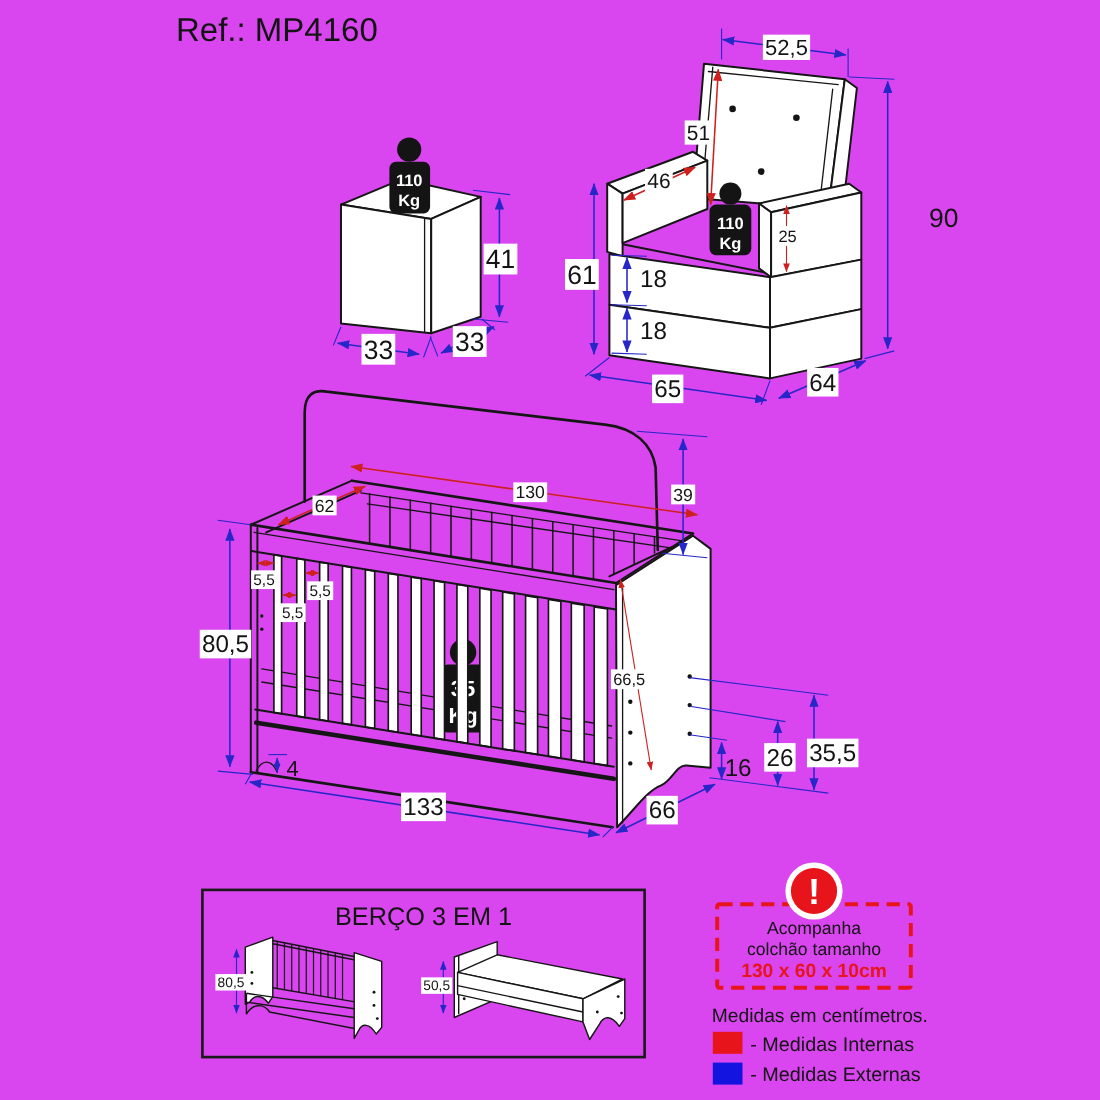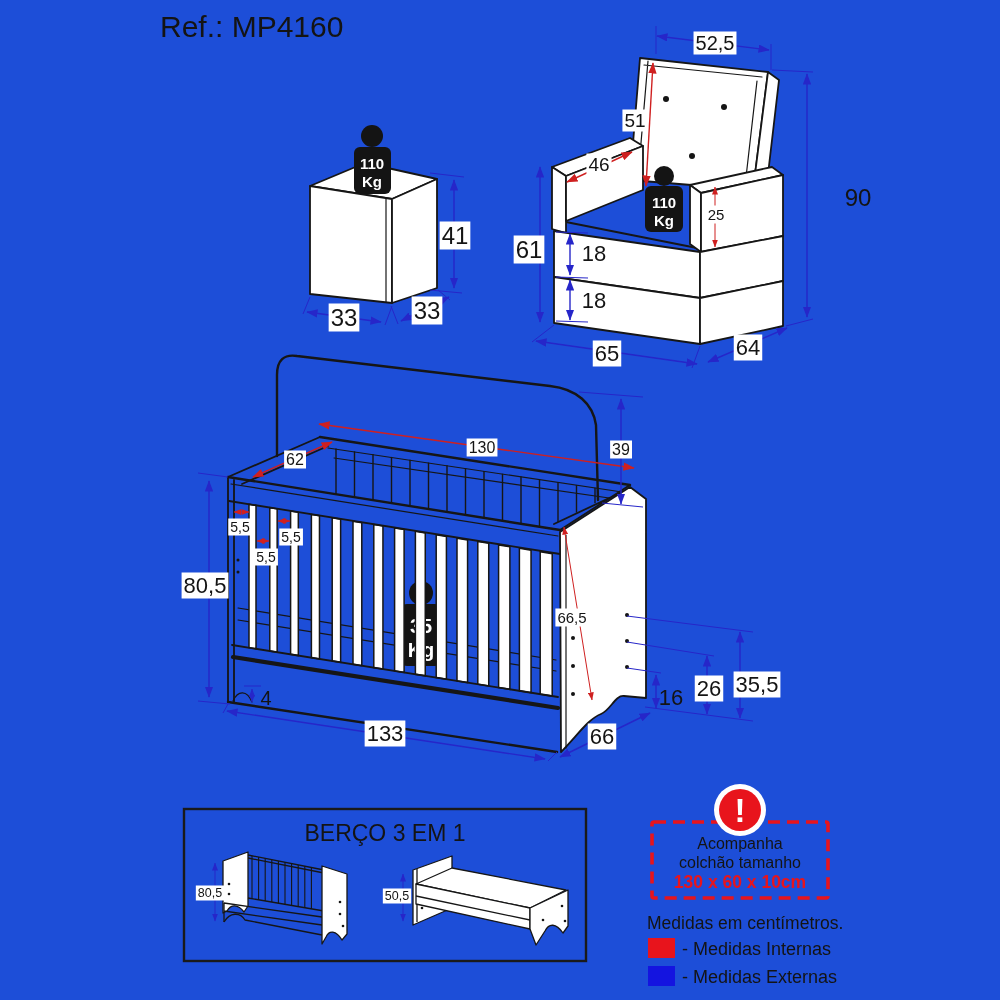--- a/index.html
+++ b/index.html
@@ -1,16 +1,16 @@
 <!DOCTYPE html>
 <html><head>
 <meta charset="utf-8">
 <style>
   html,body{margin:0;padding:0;background:#ffffff;}
-  .page{width:1000px;height:1000px;position:relative;background:#1d4ed8;overflow:hidden;}
+  .page{width:1000px;height:1000px;position:relative;background:#d946ef;overflow:hidden;}
   svg{display:block;}
   text{font-family:"Liberation Sans","DejaVu Sans",sans-serif;fill:#141414;}
   .dim{text-anchor:middle;}
   .stt{text-anchor:start;}
   .wt{fill:#ffffff;font-weight:bold;text-anchor:middle;}
   .f30{font-size:30px;}
   .f24{font-size:24px;}
   .f23{font-size:23px;}
   .f22{font-size:22px;}
   .f20{font-size:20px;}

